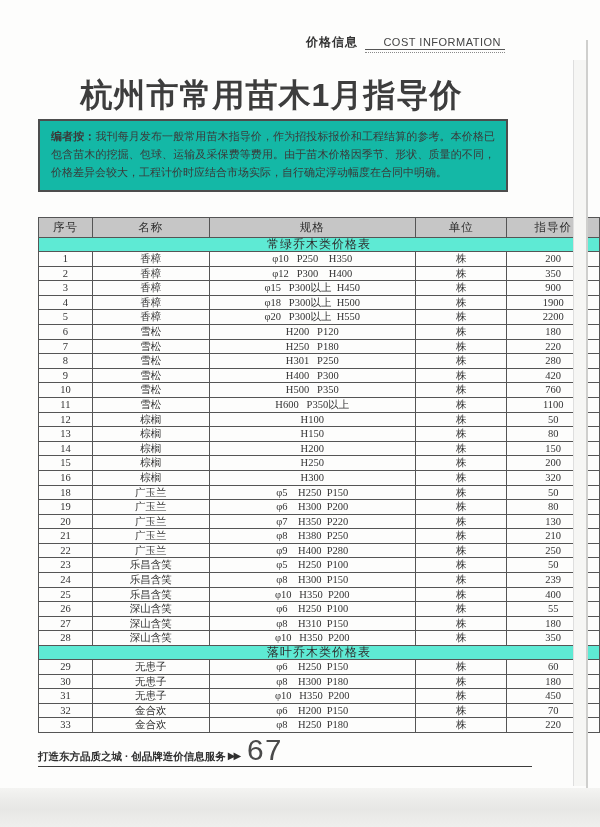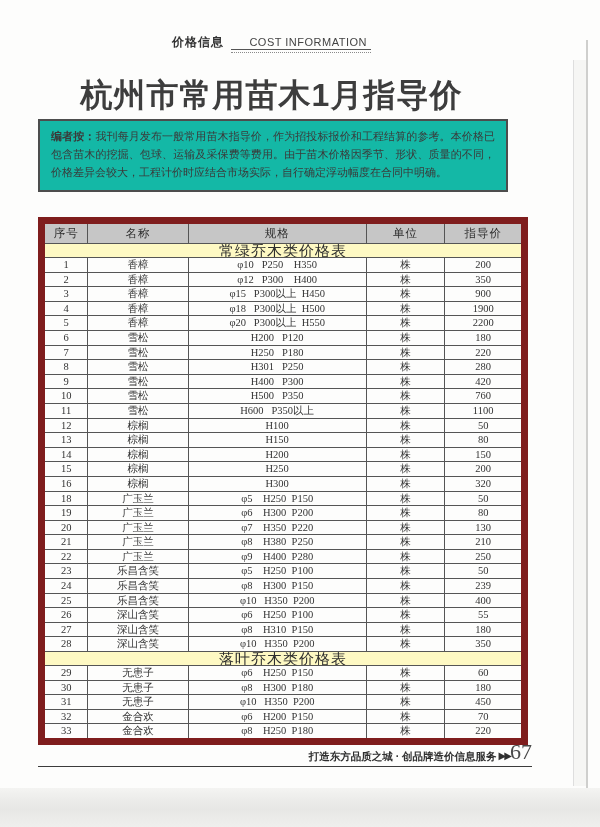--- a/index.html
+++ b/index.html
@@ -17,21 +17,21 @@
     background:linear-gradient(#f4f4f2 0%,#ececea 30%,#e7e7e5 55%,#efefed 100%);
   }
   .edge-bottom-line{position:absolute;left:0;top:788px;width:600px;height:1px;background:#dcdcda;}
   .edge-right-1{position:absolute;left:573px;top:60px;width:1px;height:726px;background:#dedede;}
   .edge-right-2{position:absolute;left:586px;top:40px;width:2px;height:760px;background:#cfcfcd;}
   .edge-right-fill{position:absolute;left:574px;top:60px;width:12px;height:726px;background:#f6f6f4;}
 
   
   .page-header{
     position:absolute;top:34px;left:38px;width:467px;
-    text-align:center;font-size:12px;white-space:nowrap;
+    text-align:right;font-size:12px;white-space:nowrap;
   }
   .ph-zh{font-weight:bold;color:#333;letter-spacing:1px;}
   .ph-en-outer{
     display:inline-block;margin-left:4px;padding-bottom:2px;
     border-bottom:1px dotted #8a8a8a;
   }
   .ph-en{
     display:inline-block;padding:0 4px 1px 18px;
     border-bottom:1px solid #555;color:#444;
     font-size:11px;letter-spacing:0.5px;
@@ -56,57 +56,57 @@
 
   
   .unit-note{
     position:absolute;top:196px;left:38px;width:467px;
     text-align:right;font-family:"Liberation Serif", serif;
     font-style:italic;font-size:11px;color:#333;
   }
 
   
   table.price-table{
-    position:absolute;top:217px;left:38px;width:490px;
+    position:absolute;top:217px;left:38px;width:562px;
     border-collapse:collapse;table-layout:fixed;
-    border:7px solid #7f1d1d;
+    border:1px solid #7f1d1d;
     font-size:10.5px;color:#333;
   }
   .price-table col.c-no{width:9.6%;}
   .price-table col.c-name{width:20.8%;}
   .price-table col.c-spec{width:36.8%;}
   .price-table col.c-unit{width:16.3%;}
   .price-table col.c-price{width:16.5%;}
   .price-table th,.price-table td{
     border:1px solid #555;text-align:center;vertical-align:middle;
     padding:0;overflow:hidden;white-space:pre;
   }
   .price-table th{
     height:19px;background:#c6c6c6;font-size:11.5px;
     font-weight:normal;color:#2e2e2e;letter-spacing:1px;
   }
   .price-table td{height:13.6px;line-height:13.6px;}
   .price-table tr.section-row td{
-    background:#fef9c3;height:13px;line-height:13px;
-    font-size:15px;color:#2e2e2e;letter-spacing:1px;
+    background:#5eead4;height:13px;line-height:13px;
+    font-size:12px;color:#2e2e2e;letter-spacing:1px;
   }
   .price-table td.serif{font-family:"Liberation Serif", serif;}
 
   
   .footer{
     position:absolute;top:741px;left:38px;width:494px;
     border-bottom:1px solid #3c3c3c;padding-bottom:3px;
-    display:flex;justify-content:flex-end;align-items:flex-end;
+    display:flex;align-items:flex-end;
     white-space:nowrap;
   }
   .footer-slogan{font-size:10.5px;font-weight:bold;color:#2f2f2f;line-height:14px;}
   .footer-arrows{font-size:10px;color:#2f2f2f;margin-left:2px;letter-spacing:-2px;line-height:14px;}
   .footer-page{
-    font-size:22px;color:#4a4a4a;line-height:22px;
-    font-family:Liberation Serif, serif;
+    font-size:30px;color:#4a4a4a;margin-left:7px;line-height:22px;
+    font-family:Liberation Mono, monospace;
   }
 </style>
 </head>
 <body>
 
 <div class="sheet">
 
   <div class="page-header">
     <span class="ph-zh">价格信息</span>
     <span class="ph-en-outer"><span class="ph-en">COST INFORMATION</span></span>

